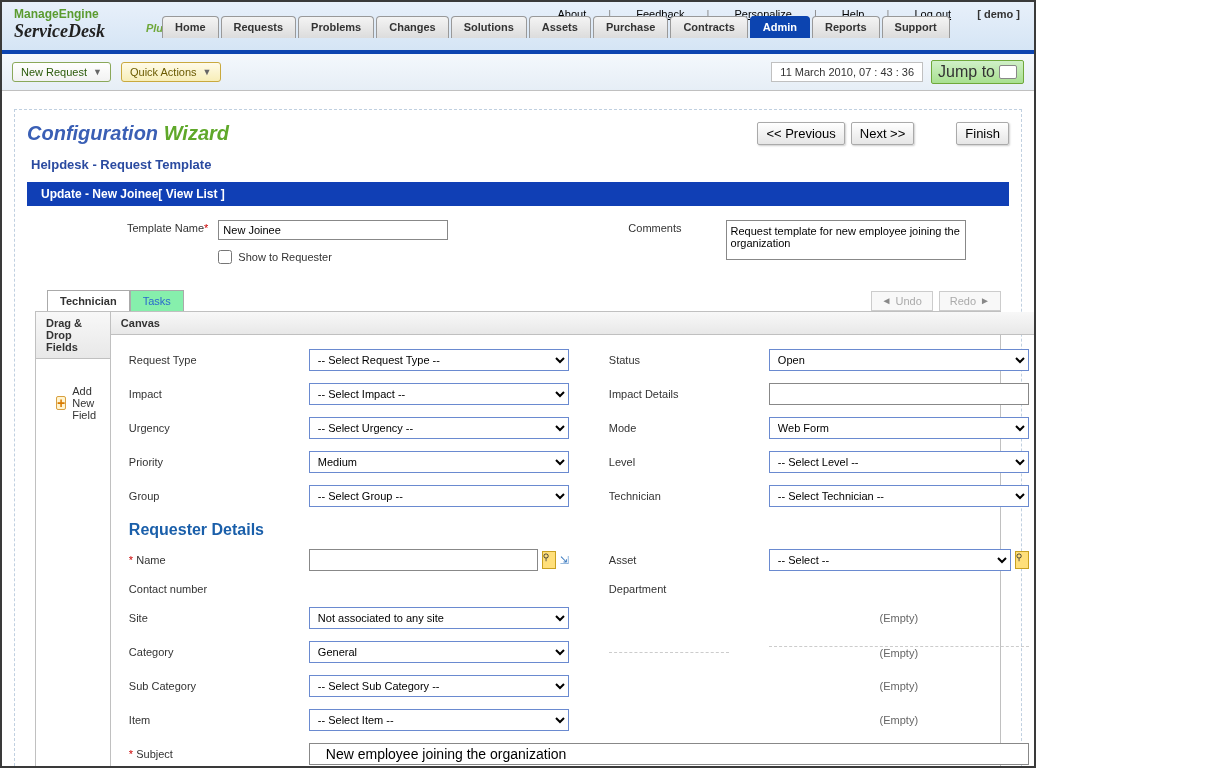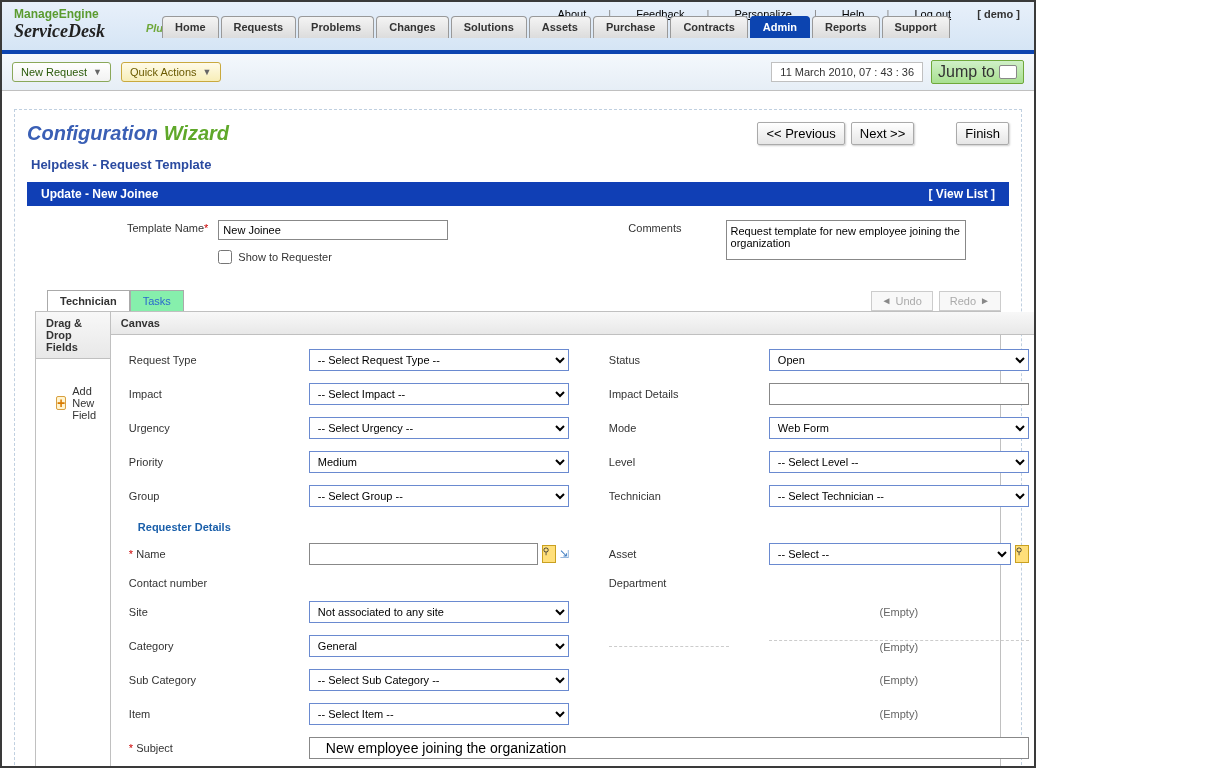--- a/index.html
+++ b/index.html
@@ -27,21 +27,21 @@
 .jump-box .jump-icon { width:18px; height:14px; background:#fff; border:1px solid #888; border-radius:2px; display:inline-block;}
 .content-wrap { padding: 18px 12px 0 12px; }
 .wizard-box { border: 1px dashed #c0d0e0; background: #fff; padding: 12px 12px 0 12px; }
 .wizard-head { display:flex; justify-content: space-between; align-items:flex-start; }
 .wizard-title { font-size: 20px; font-style: italic; font-weight: bold; }
 .wizard-title .c1 { color: #3a5fb5; }
 .wizard-title .c2 { color: #5fa82a; }
 .wiz-nav { display:flex; gap:6px; align-items:center; }
 .wiz-btn { background: linear-gradient(#fff,#e6e6e6); border:1px solid #aaa; border-radius:2px; padding:3px 8px; font-size:13px; cursor:pointer; box-shadow:1px 1px 2px rgba(0,0,0,0.2); }
 .helpdesk-sub { color:#2a4aa0; font-weight:bold; font-size:13px; margin: 12px 0 10px 4px; }
-.blue-bar { background:#103fb5; color:#fff; padding:5px 14px; font-size:12px; font-weight:bold; display:flex; justify-content:space-between; }
+.blue-bar { background:#103fb5; color:#fff; padding:5px 14px; font-size:12px; font-weight:bold; display:flex; }
 .blue-bar a { color:#fff; text-decoration:none; }
 .form-top { display:flex; padding:14px 40px 18px 100px; gap:100px; }
 .form-top .col { display:flex; gap:10px; align-items:flex-start; }
 .form-top label { font-size:11px; color:#333; padding-top:2px; }
 .req { color:#c00; }
 .form-top input[type=text] { width:230px; height:20px; border:1px solid #888; font-size:11px; padding:2px 4px; }
 .form-top textarea { width:240px; height:40px; border:1px solid #888; font-size:11px; padding:4px; resize:none; font-family:inherit; }
 .checkbox-row { display:flex; align-items:center; gap:6px; margin-top:10px; font-size:11px; }
 .checkbox-row input { width:14px; height:14px; }
 .tab-row { display:flex; align-items:center; justify-content:space-between; margin-top:8px; padding: 0 8px 0 20px;}
@@ -56,21 +56,21 @@
 .builder-right { flex:1; }
 .panel-head { background:linear-gradient(#f8f8f8,#e8e8e8); border-bottom:1px solid #c0c0c0; padding:5px 10px; font-weight:bold; font-size:11px; }
 .add-field { padding:26px 10px 10px 20px; font-size:11px; color:#333; display:flex; align-items:center; gap:6px; cursor:pointer; }
 .plus-icon { color:#d97a00; font-weight:bold; font-size:14px; background:#fff4d0; border:1px solid #d9a040; width:14px; height:14px; display:inline-flex; align-items:center; justify-content:center; border-radius:2px; line-height:1;}
 .canvas-body { padding:14px 18px; }
 .field-grid { display:grid; grid-template-columns: 140px 260px 120px 260px; row-gap:12px; column-gap:40px; align-items:center; font-size:11px; }
 .field-grid label { color:#333; }
 .sel { width:100%; height:22px; border:1px solid #6a8ad0; background:#fff; font-size:11px; padding:2px 4px; }
 .txt { width:100%; height:22px; border:1px solid #888; font-size:14px; padding:2px 16px; }
 .yellow-btn { background:#ffdf7a; border:1px solid #c9a020; width:14px; height:18px; font-size:9px; cursor:pointer; }
-.section-h { color:#1a5faa; font-weight:bold; font-size:11px; margin:14px 0 10px 9px; }
+.section-h { color:#1a5faa; font-weight:bold; font-size:16px; margin:14px 0 10px 0; }
 .empty { color:#666; text-align:center; }
 .dashed { border-top:1px dashed #ccc; }
 .input-with-icon { display:flex; align-items:center; gap:4px; }
 .input-with-icon .txt { flex:1; }
 .input-with-icon .sel { flex:1; }
 .arrow-icon { font-size:10px; color:#888;}
 </style>
 </head>
 <body>
 

